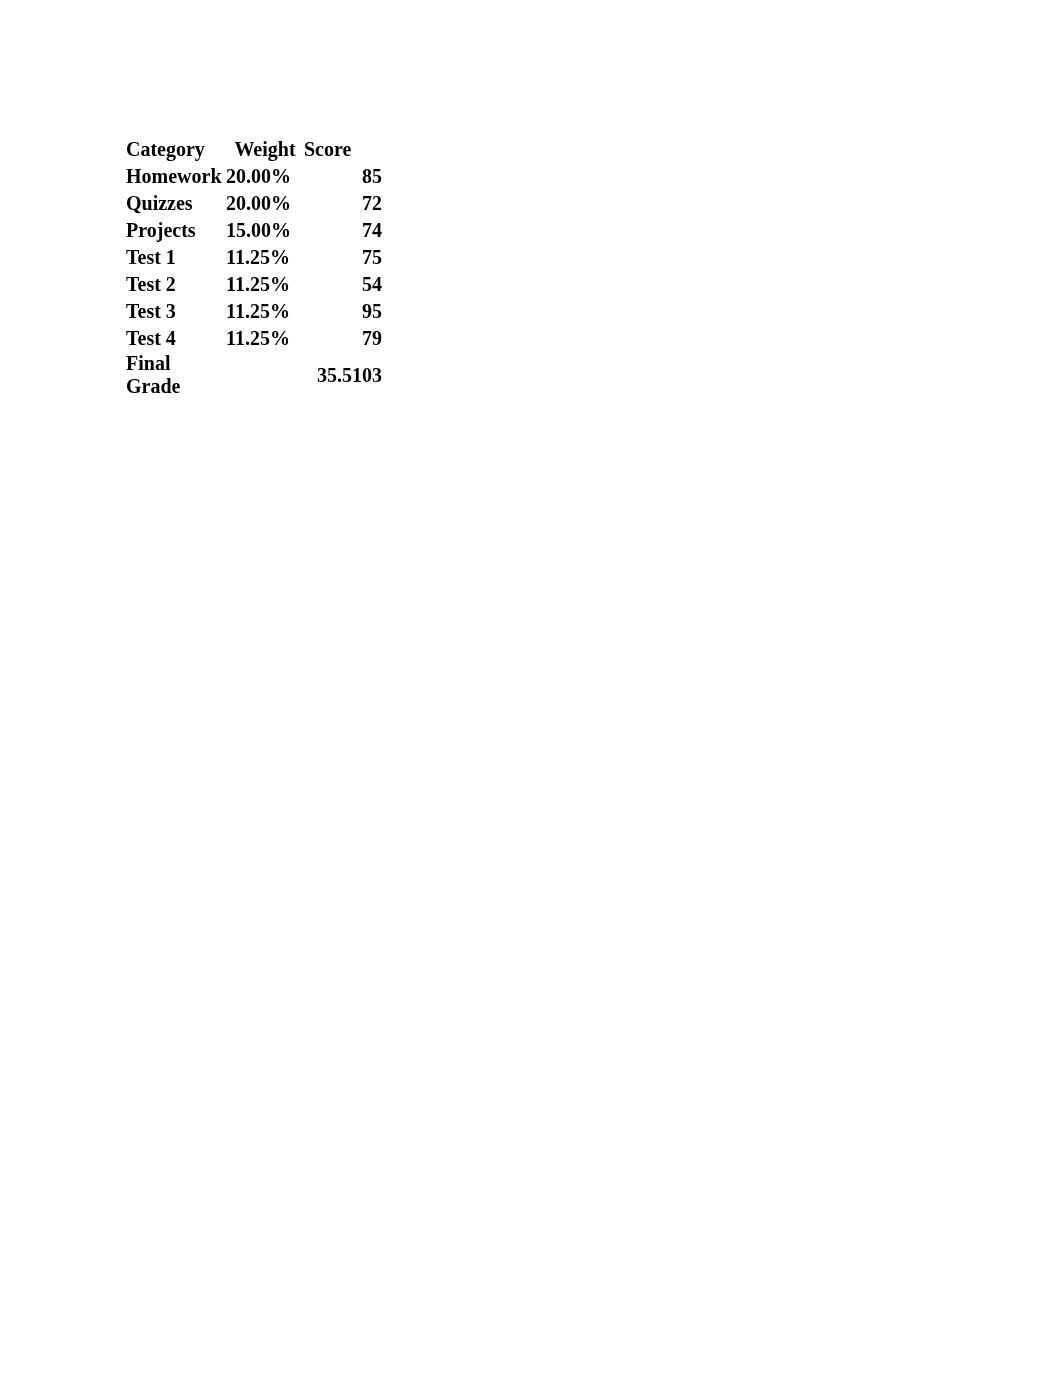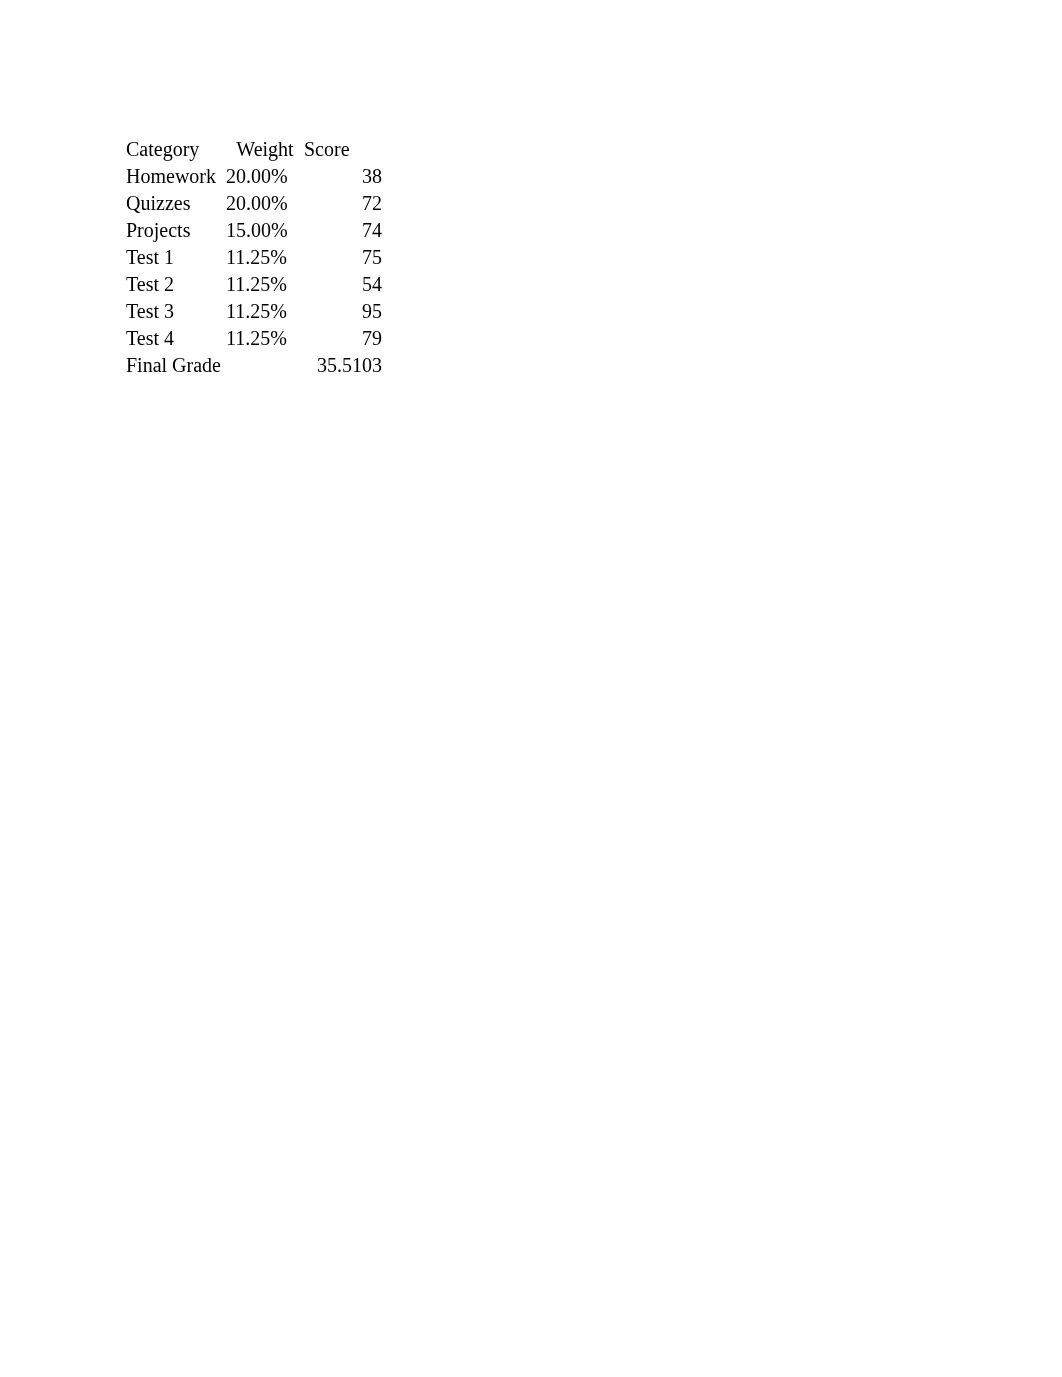--- a/index.html
+++ b/index.html
@@ -1,18 +1,19 @@
 <!DOCTYPE html>
 <html><head>
   <meta charset="utf-8">
   <style>
     * {
       margin: 16px;
       padding: 0;
       box-sizing: border-box;
+      font-weight: bold;
     }
     body {
       background: #ffffff;
       font-family: "Times New Roman", Times, serif;
       font-size: 20px;
       color: #000000;
       width: 1062px;
       height: 1377px;
       padding: 88px 0 0 78px;
     }
@@ -50,21 +51,21 @@
 <table class="grade-table">
   <tbody>
       <tr>
     <td class="col-category">Category</td>
     <td class="col-weight hdr-weight">Weight</td>
     <td class="col-score hdr-score">Score</td>
   </tr>
   <tr>
     <td class="col-category">Homework</td>
     <td class="col-weight">20.00%</td>
-    <td class="col-score">38</td>
+    <td class="col-score">85</td>
   </tr>
   <tr>
     <td class="col-category">Quizzes</td>
     <td class="col-weight">20.00%</td>
     <td class="col-score">72</td>
   </tr>
   <tr>
     <td class="col-category">Projects</td>
     <td class="col-weight">15.00%</td>
     <td class="col-score">74</td>

